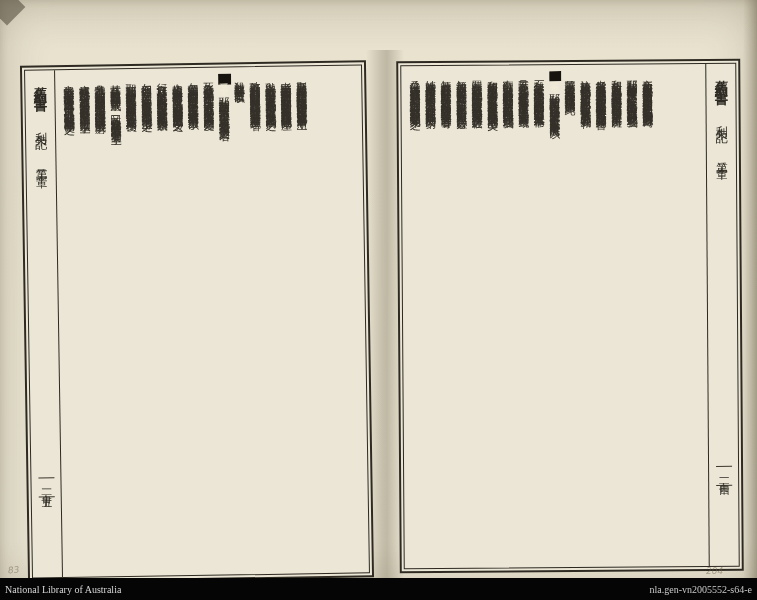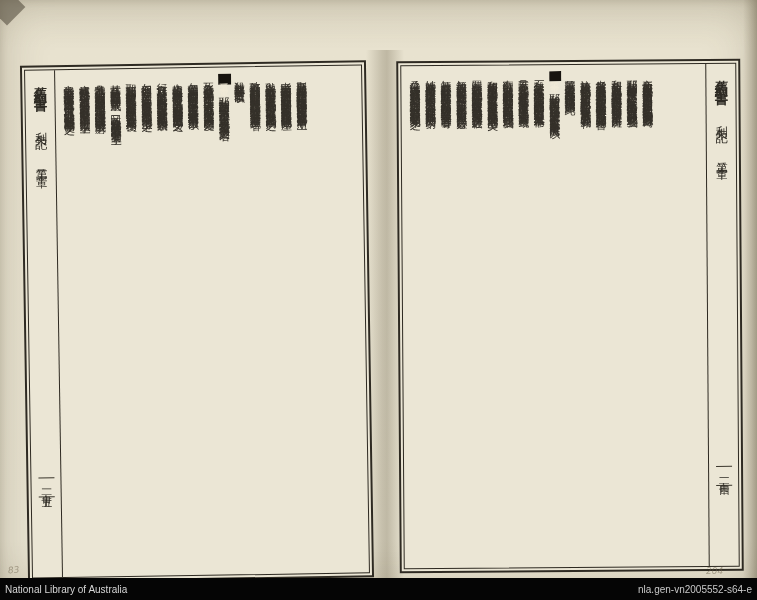--- a/index.html
+++ b/index.html
@@ -34,21 +34,21 @@
   
   .text-area{flex:1 1 auto;padding:6px 5px;box-sizing:border-box;overflow:hidden;}
   .vcols{writing-mode:vertical-rl;text-orientation:upright;height:100%;
          font-size:11px;letter-spacing:1.05px;color:#35312a;}
   .col{block-size:12.5px;margin:0 3px;overflow:hidden;}
   .chap-box{background:#17140f;color:#f1ead7;font-size:9px;letter-spacing:1px;
             padding:3px 1px;margin-bottom:4px;display:inline-block;}
   
   .bar{position:absolute;left:0;bottom:0;width:757px;height:22px;background:#050505;
        display:flex;justify-content:space-between;align-items:center;box-sizing:border-box;
-       padding:0 5px;font-family:Liberation Sans, sans-serif;
+       padding:0 5px;font-family:Liberation Serif, serif;
        font-size:10px;color:#d6d6d6;}
   .bar .id{color:#c9c9c9;text-align:right;}
   
   .pencil{position:absolute;font-family:"DejaVu Sans",sans-serif;font-size:9px;
           font-style:italic;color:rgba(108,98,76,.5);}
   .pencil-left{left:8px;top:565px;transform:rotate(-6deg);}
   .pencil-right{left:706px;top:566px;}
 </style>
 </head>
 <body>

